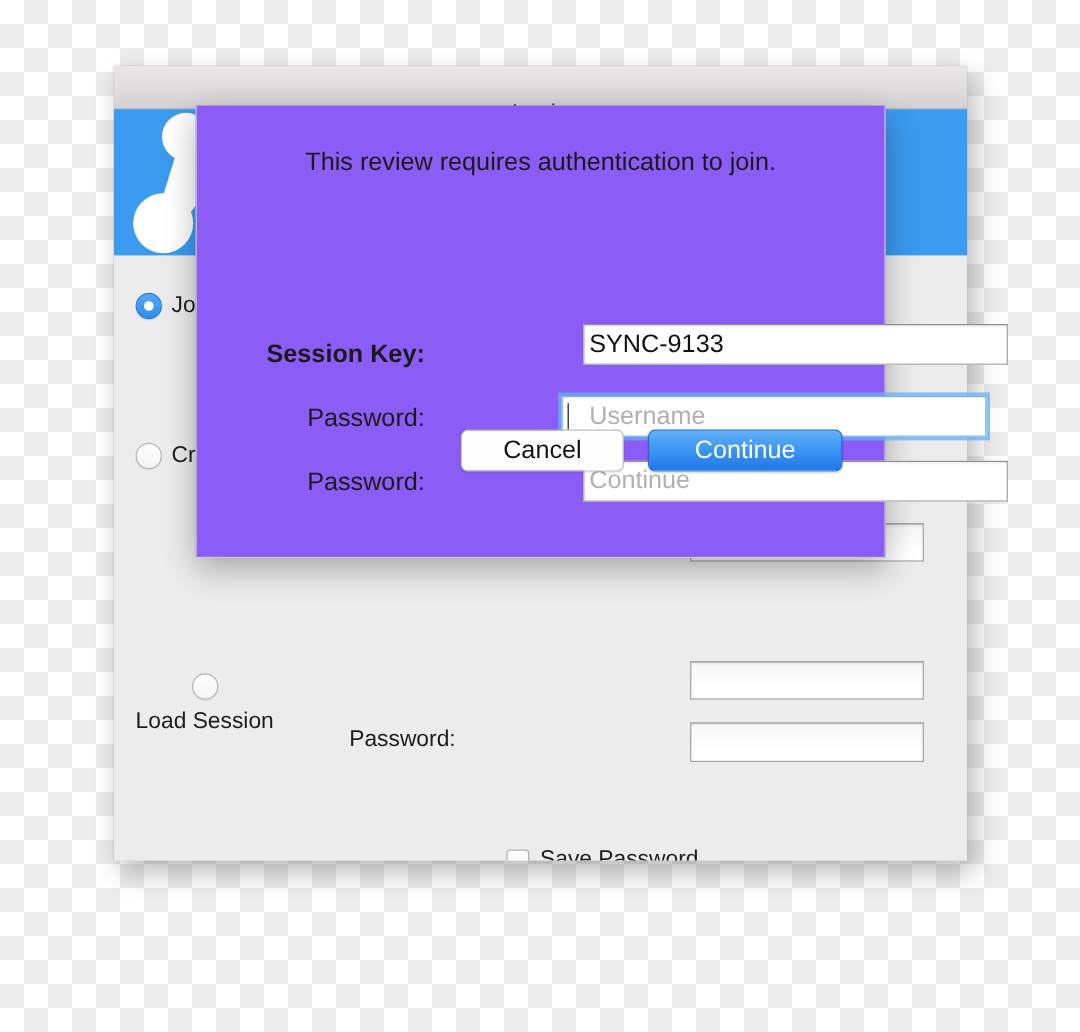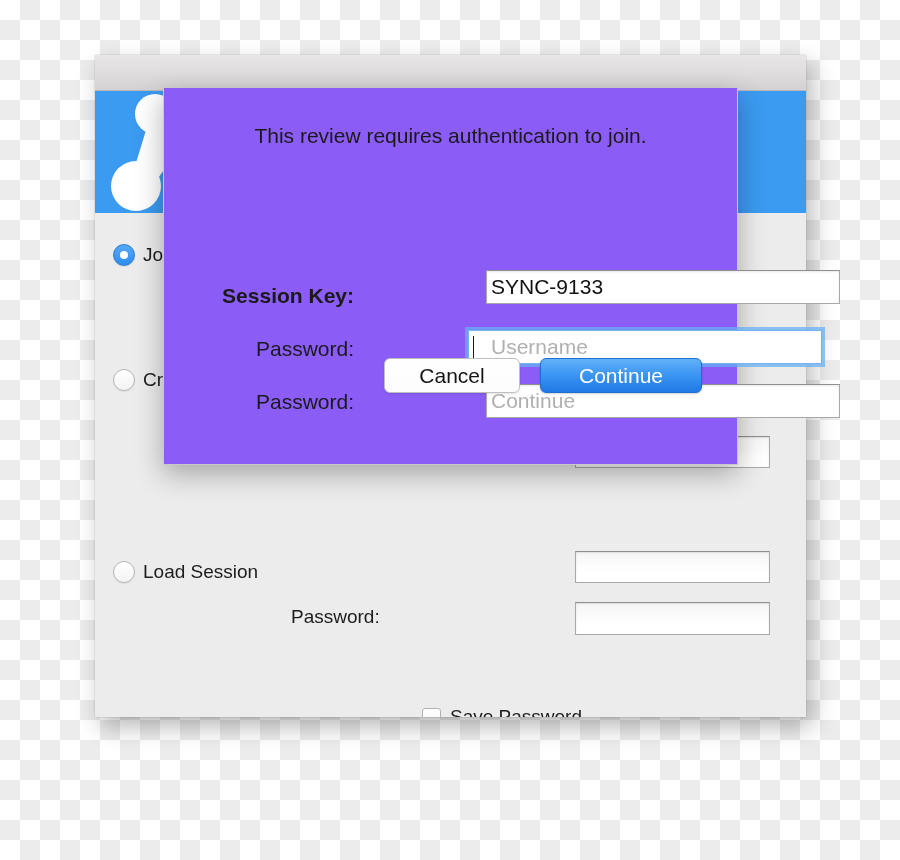--- a/index.html
+++ b/index.html
@@ -270,21 +270,21 @@
     <div class="radio-row" style="left:18px; top:31px;">
       <span class="radio checked"></span>
       <span class="radio-label">Join</span>
     </div>
 
     <div class="radio-row" style="left:18px; top:156px;">
       <span class="radio"></span>
       <span class="radio-label">Create</span>
     </div>
 
-    <div class="radio-row" style="left:18px; top:348px;">
+    <div class="radio-row" style="left:18px; top:348px;flex-direction:column;">
       <span class="radio"></span>
       <span class="radio-label">Load Session</span>
     </div>
 
     <span class="field-label" style="left:196px; top:393px;">Password:</span>
 
     <div class="bg-input" style="left:480px; top:223px; width:195px; height:32px;"></div>
     <div class="bg-input" style="left:480px; top:338px; width:195px; height:32px;"></div>
     <div class="bg-input" style="left:480px; top:389px; width:195px; height:33px;"></div>
 

